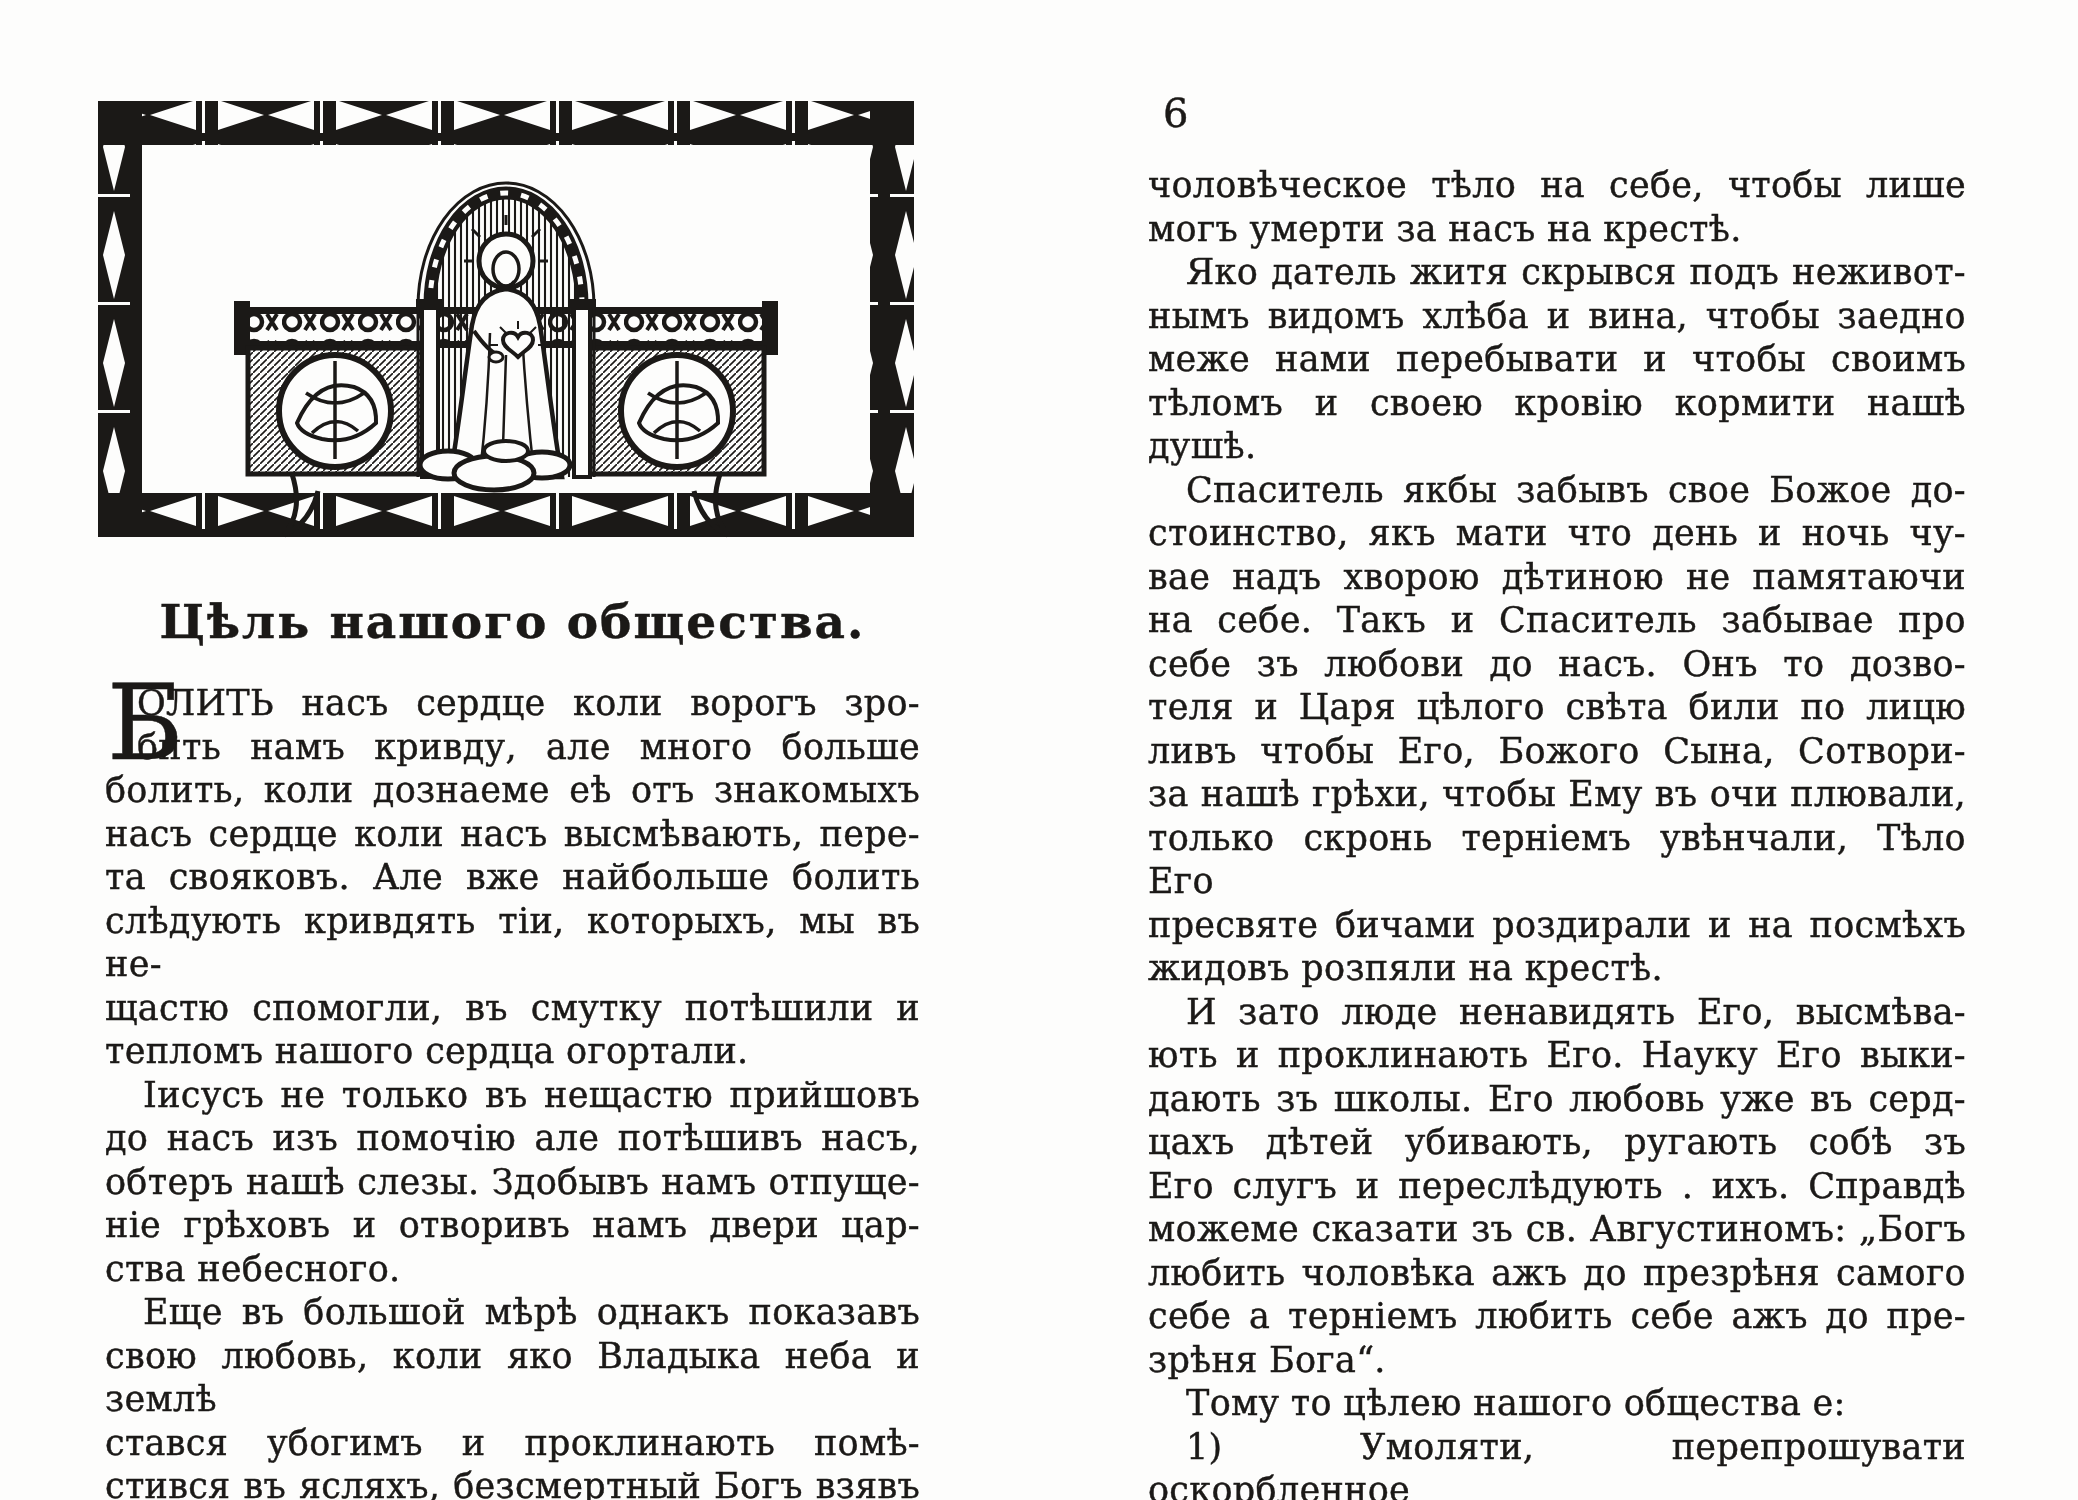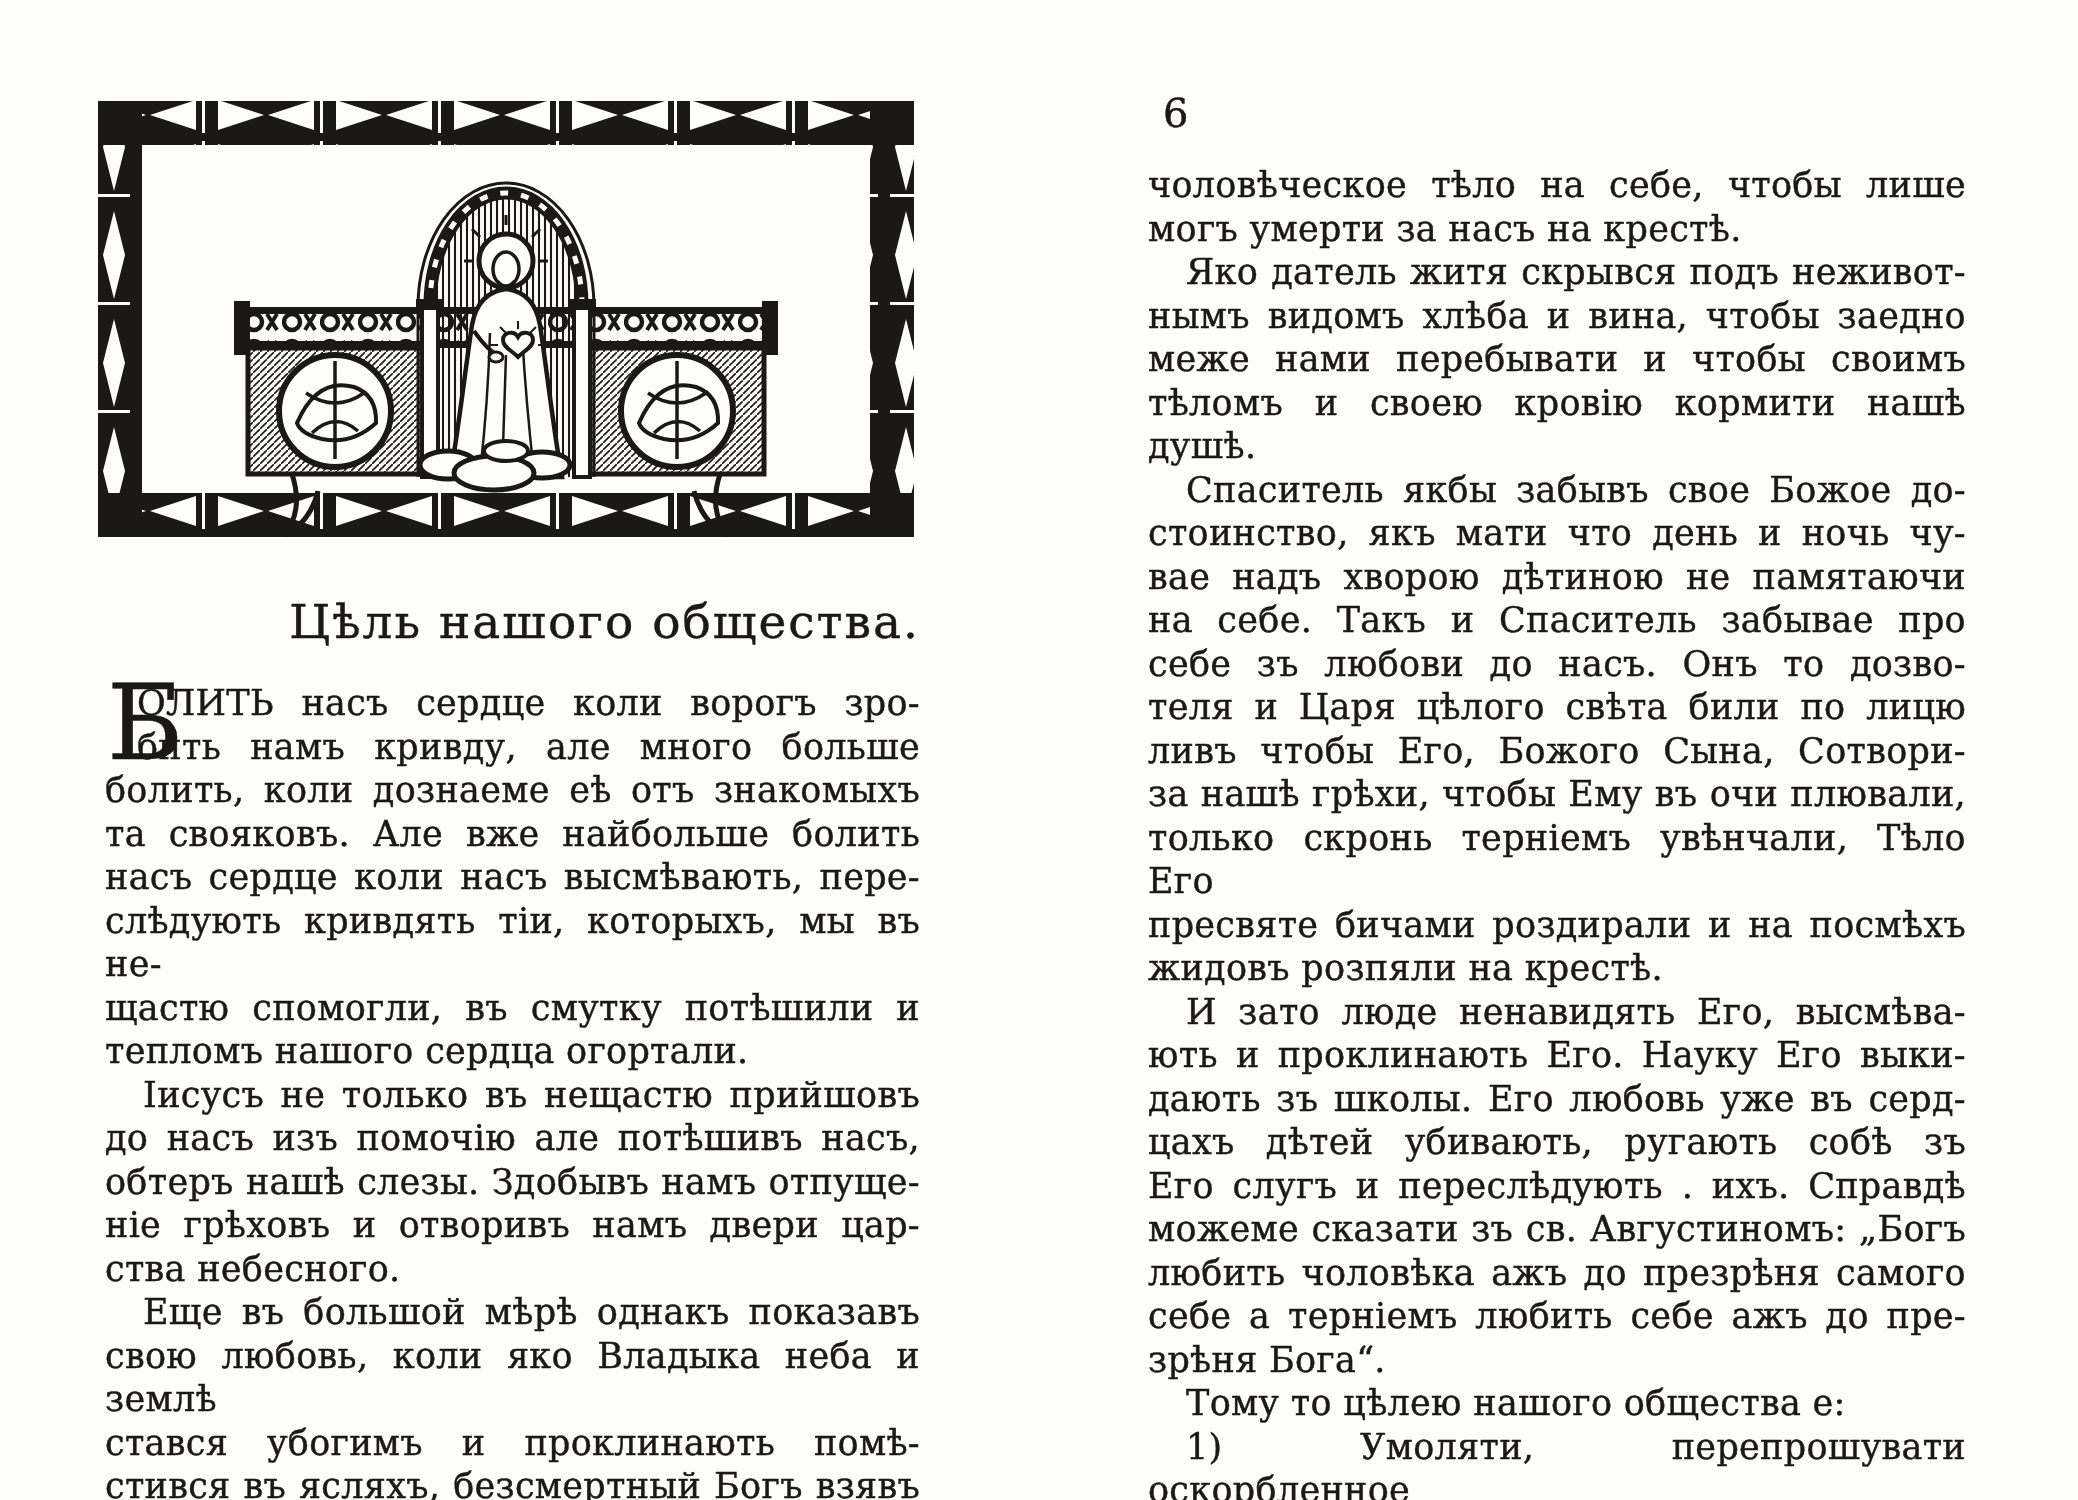--- a/index.html
+++ b/index.html
@@ -5,21 +5,21 @@
   html,body{margin:0;padding:0;background:#e8e8e6;}
   .scan{
     position:relative;width:2078px;height:1500px;overflow:hidden;
     background:#fdfdfc;color:#1b1917;
     font-family:"DejaVu Serif","Liberation Serif",serif;
     -webkit-text-stroke:0.45px currentColor;
   }
   .ornament{position:absolute;left:92px;top:93px;}
   .title{
     position:absolute;left:105px;top:594px;width:815px;margin:0;
-    text-align:right;font-size:47px;font-weight:normal;letter-spacing:2px;
+    text-align:center;font-size:47px;font-weight:bold;letter-spacing:2px;
   }
   .body{position:absolute;font-size:35px;line-height:43.5px;letter-spacing:0.3px;}
   .body-left{left:105px;top:682px;width:815px;}
   .body-right{left:1148px;top:164px;width:818px;}
   .page-num{position:absolute;left:1163px;top:90px;font-size:40px;}
   .para{position:relative;}
   .line{text-align:justify;text-align-last:justify;white-space:normal;}
   .line.last{text-align-last:left;}
   .line.indent{text-indent:38px;}
   .line.dc-pad{margin-left:32px;}
@@ -132,22 +132,22 @@
     </svg>
 
     <h1 class="title">Цѣль нашого общества.</h1>
 
     <div class="body body-left">
         <div class="para">
           <span class="dropcap">Б</span>
           <div class="line dc-pad">ОЛИТЬ насъ сердце коли ворогъ зро-</div>
           <div class="line dc-pad">бить намъ кривду, але много больше</div>
           <div class="line">болить, коли дознаеме еѣ отъ знакомыхъ</div>
+          <div class="line">насъ сердце коли насъ высмѣвають, пере-</div>
           <div class="line">та свояковъ. Але вже найбольше болить</div>
-          <div class="line">насъ сердце коли насъ высмѣвають, пере-</div>
           <div class="line">слѣдують кривдять тіи, которыхъ, мы въ не-</div>
           <div class="line">щастю спомогли, въ смутку потѣшили и</div>
           <div class="line last">тепломъ нашого сердца огортали.</div>
         </div>
         <div class="para">
           <div class="line indent">Іисусъ не только въ нещастю прийшовъ</div>
           <div class="line">до насъ изъ помочію але потѣшивъ насъ,</div>
           <div class="line">обтеръ нашѣ слезы. Здобывъ намъ отпуще-</div>
           <div class="line">ніе грѣховъ и отворивъ намъ двери цар-</div>
           <div class="line last">ства небесного.</div>

